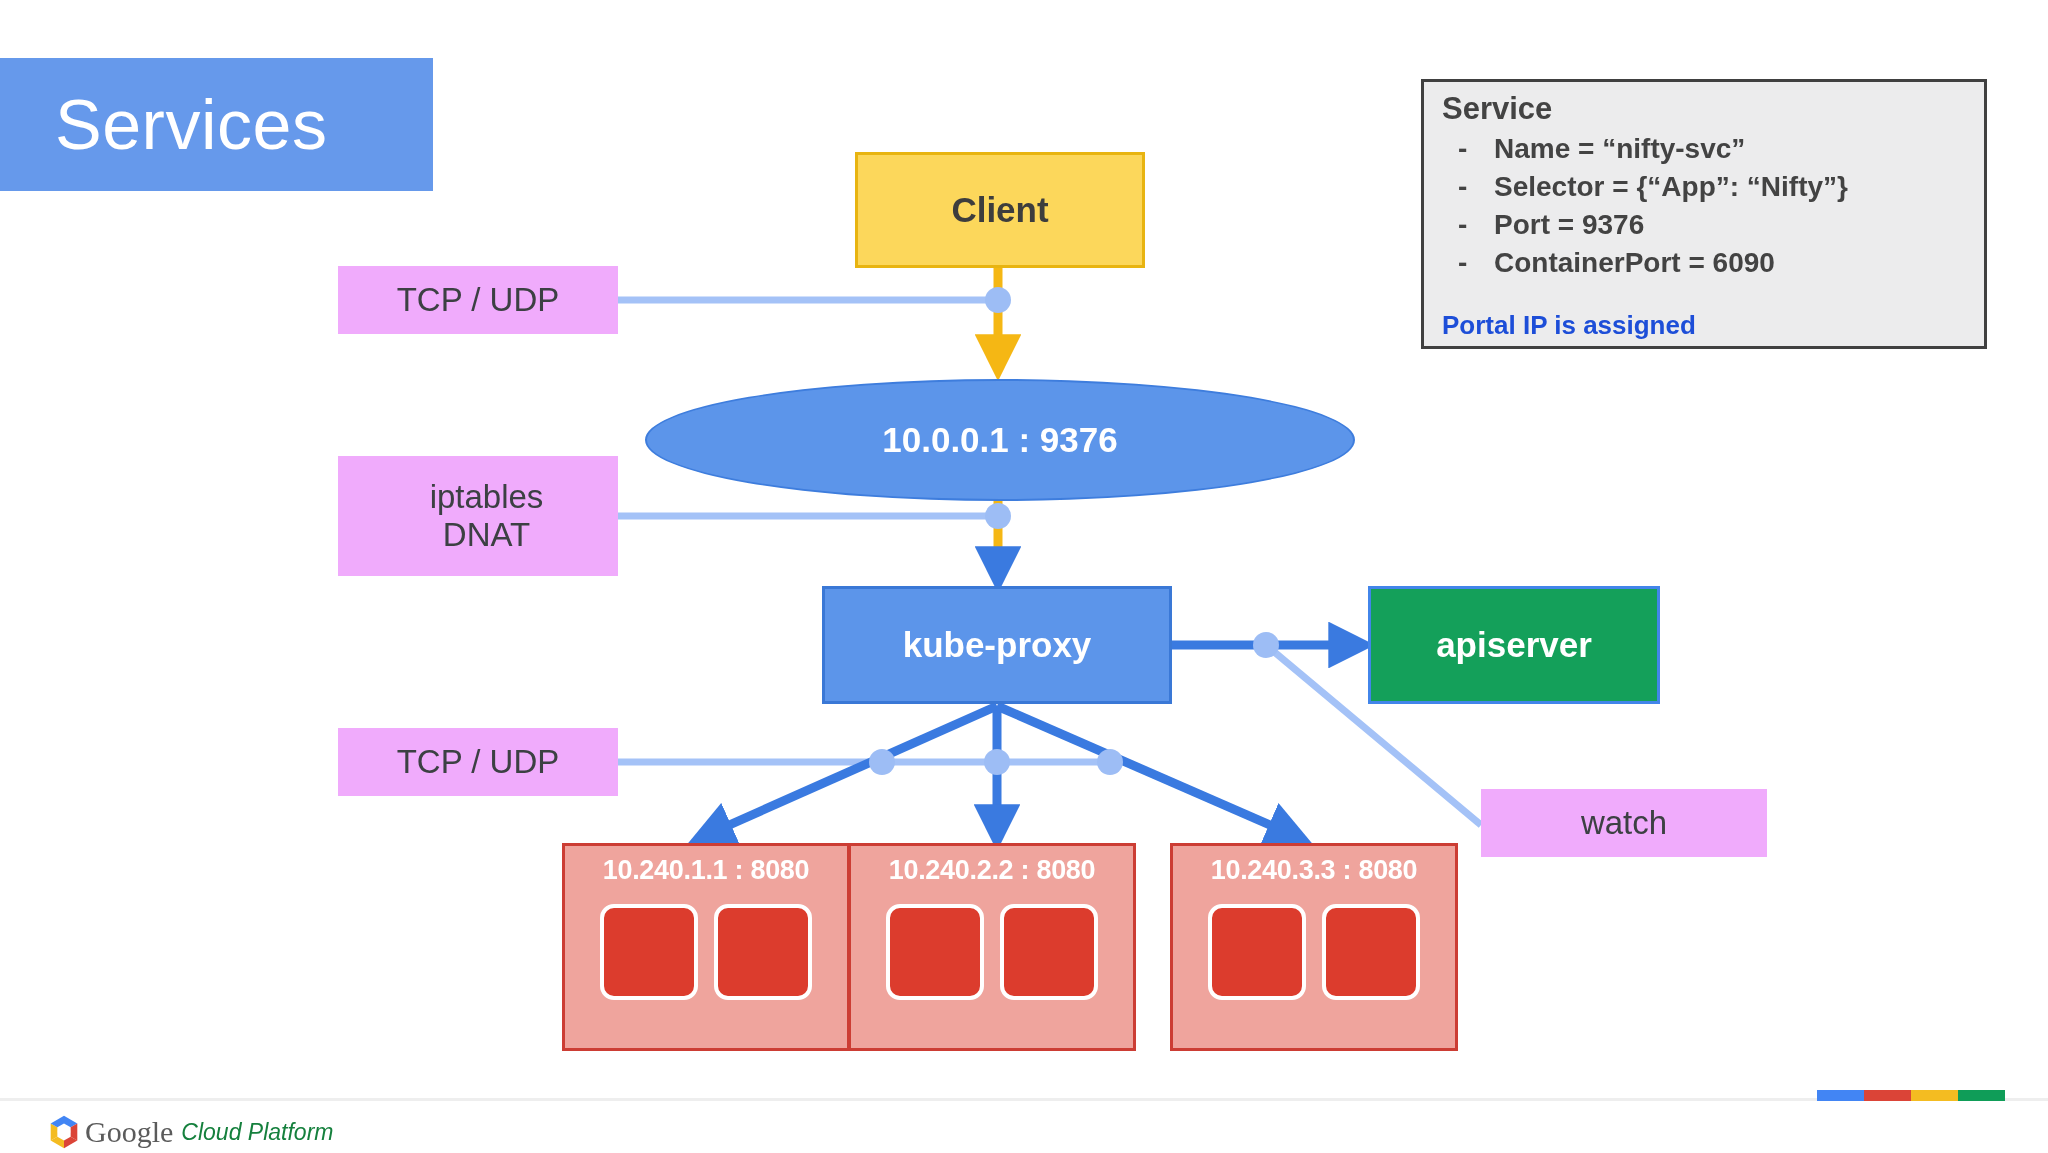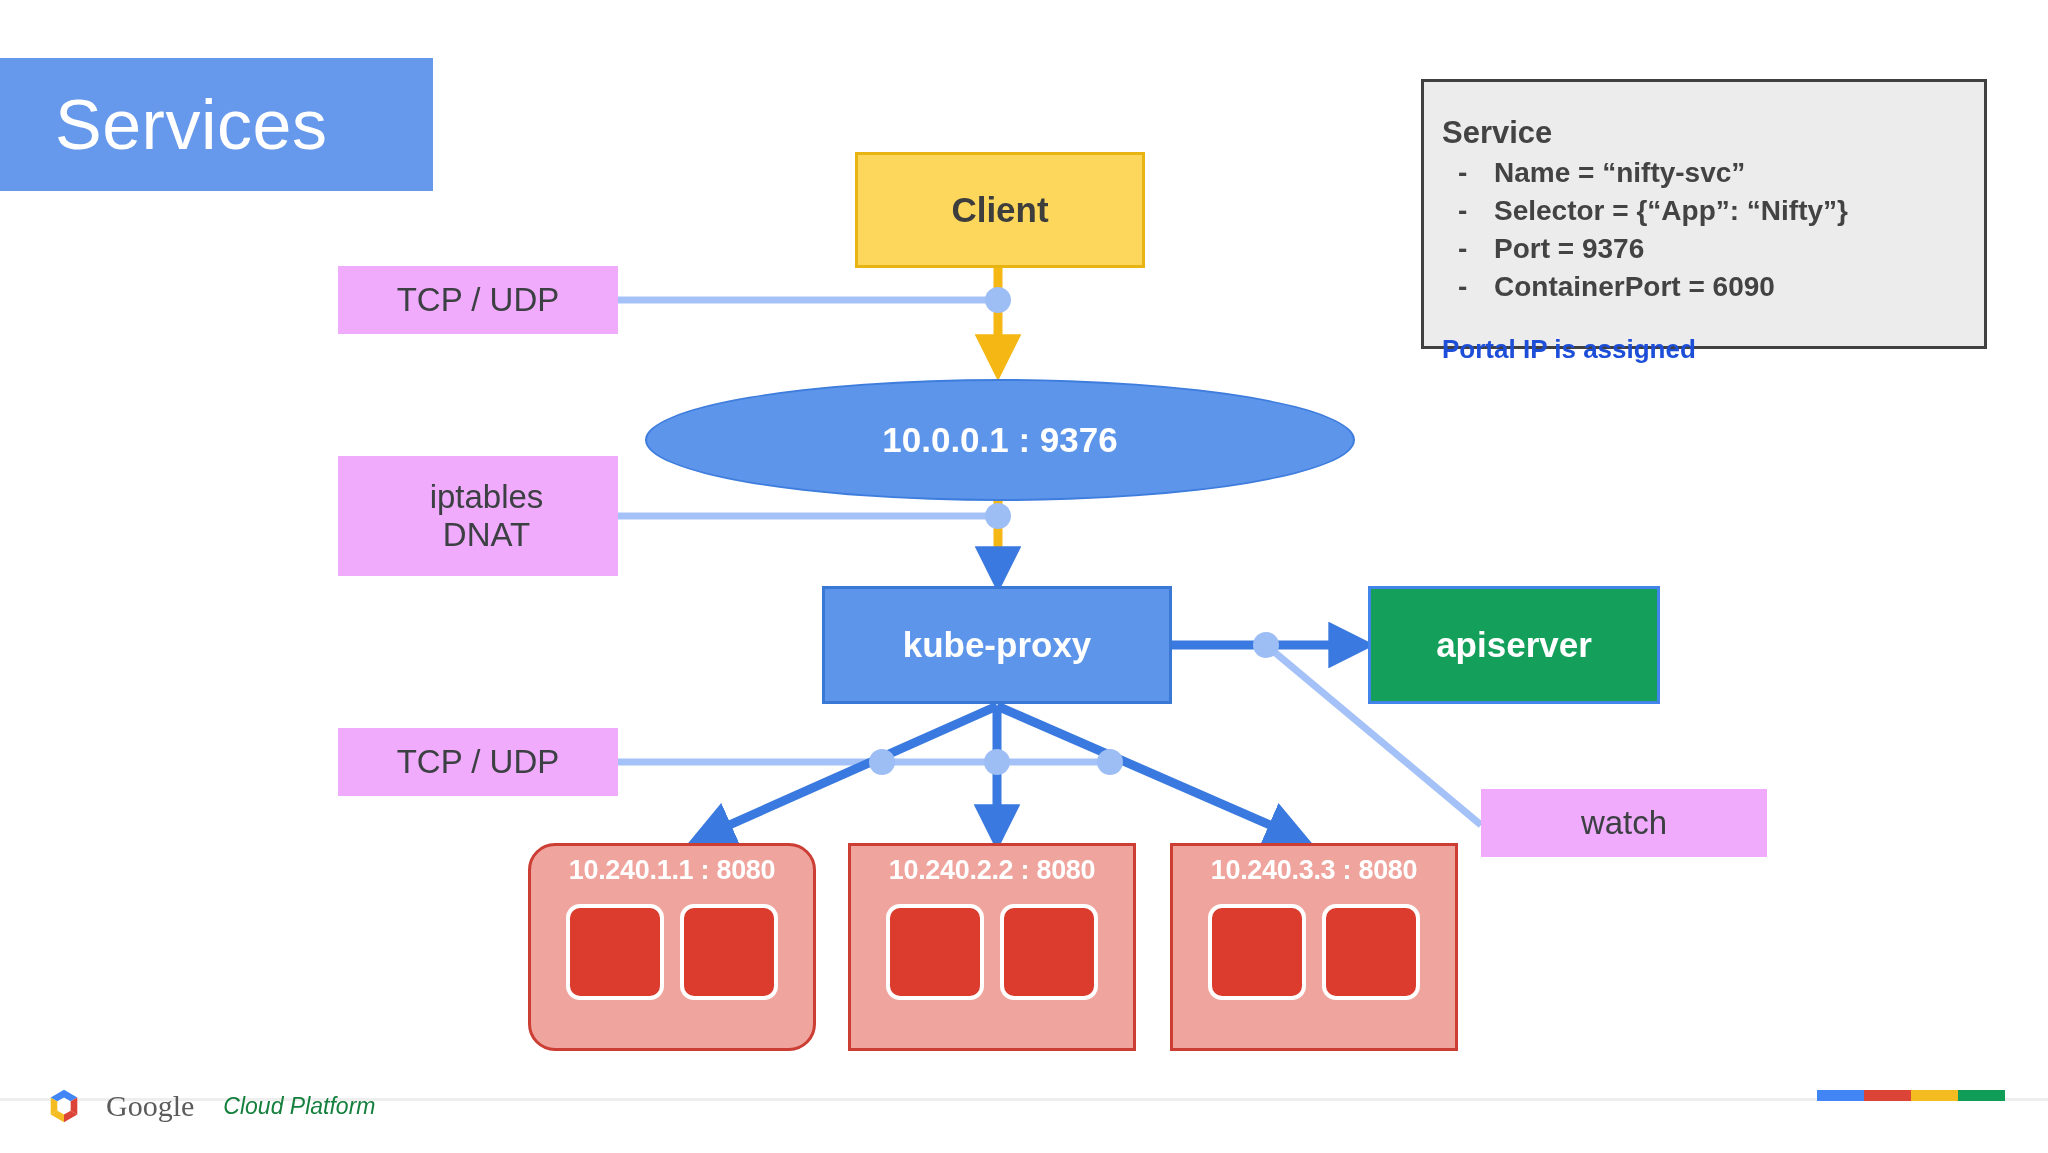--- a/index.html
+++ b/index.html
@@ -35,21 +35,21 @@
     line-height: 1;
   }
 
   
   #service-box {
     position: absolute;
     left: 1421px; top: 79px;
     width: 566px; height: 270px;
     background: #ececed;
     border: 3px solid #404040;
-    padding: 32px 20px 10px 18px;
+    padding: 8px 20px 10px 18px;
   }
   #service-box-title {
     font-size: 31px;
     font-weight: bold;
     color: #434343;
     line-height: 1.22;
     margin-bottom: 2px;
   }
   .svc-item {
     display: flex;
@@ -137,21 +137,21 @@
 
   
   .pod-group {
     position: absolute;
     top: 843px;
     width: 288px; height: 208px;
     background: #efa49d;
     border: 3px solid #cc3d34;
     padding-top: 9px;
   }
-  #pod-group-1 { left: 528px; border-radius: 27px; }
+  #pod-group-1 { left: 562px; }
   #pod-group-2 { left: 848px; }
   #pod-group-3 { left: 1170px; }
   .pod-label {
     color: #ffffff;
     font-size: 27px;
     font-weight: bold;
     text-align: center;
     line-height: 1.15;
     letter-spacing: -0.3px;
   }
@@ -178,24 +178,24 @@
 
   
   #footer-rule {
     position: absolute;
     left: 0; top: 1098px;
     width: 2048px; height: 3px;
     background: #eeeeee;
   }
   #gcp-logo {
     position: absolute;
-    left: 45px; top: 1087px;
+    left: 45px; top: 1113px;
     display: flex;
     align-items: center;
-    gap: 23px;
+    gap: 2px;
   }
   #gcp-wordmark {
     font-family: "Liberation Serif", serif;
     font-size: 30px;
     color: #5b5b5b;
     line-height: 1;
   }
   #gcp-sub {
     font-family: "Liberation Sans", sans-serif;
     font-size: 23px;

